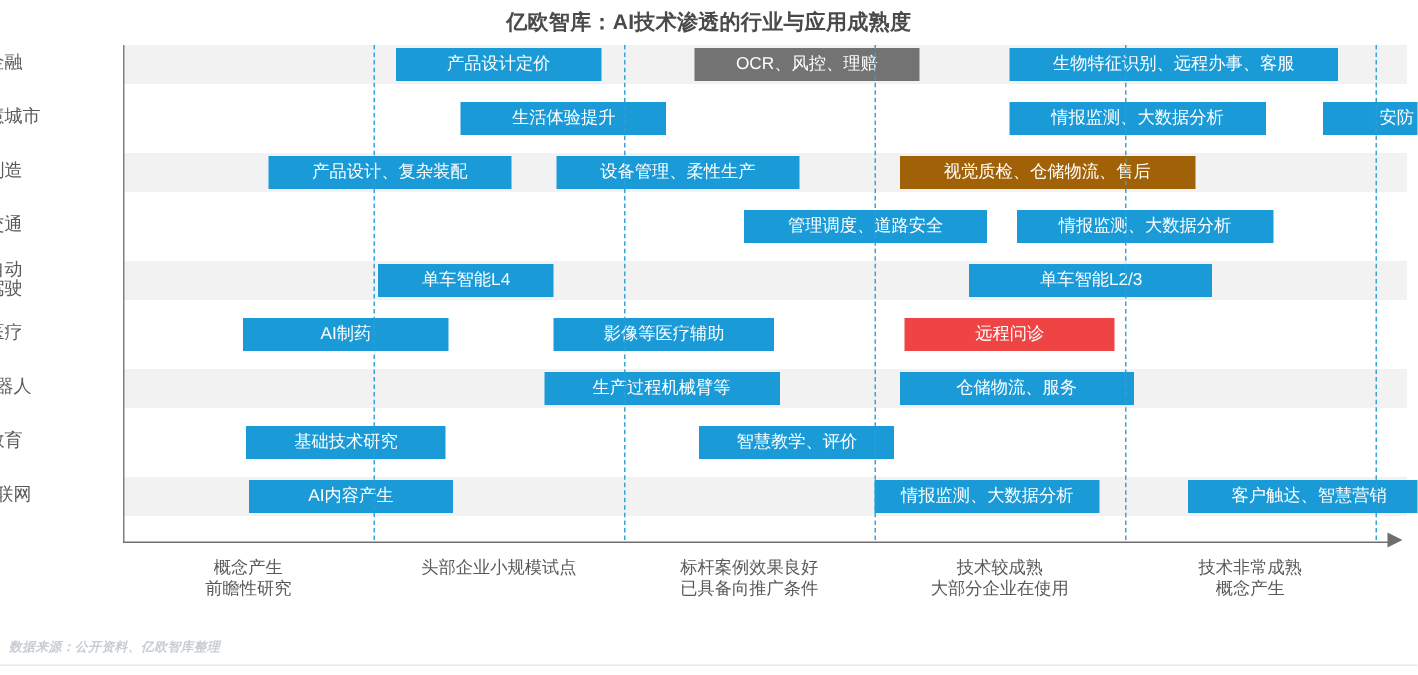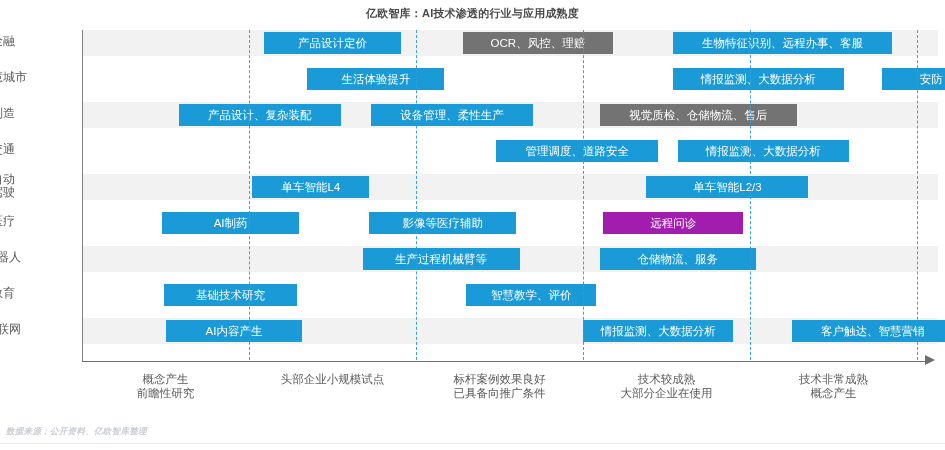--- a/index.html
+++ b/index.html
@@ -20,21 +20,21 @@
     left: 0; top: 0;
     width: 945px;
     height: 450px;
   }
   #chart-title {
     position: absolute;
     left: 0;
     top: 6px;
     width: 945px;
     text-align: center;
-    font-size: 11px;
+    font-size: 14px;
     font-weight: bold;
     color: #4a4a4a;
     letter-spacing: 0.2px;
   }
   #plot {
     position: absolute;
     left: 82px;
     top: 30px;
     width: 856px;
     height: 330px;
@@ -146,35 +146,35 @@
       <div class="bar" style="left: 591.18px; width: 218.77px; top: 2px; background: rgb(26, 155, 215);">生物特征识别、远程办事、客服</div>
       <div class="row even" style="top: 36px; height: 26px;"></div>
       <div class="row-label" style="top: 41px;">智慧城市</div>
       <div class="bar" style="left: 225.45px; width: 136.94px; top: 38px; background: rgb(26, 155, 215);">生活体验提升</div>
       <div class="bar" style="left: 591.18px; width: 170.34px; top: 38px; background: rgb(26, 155, 215);">情报监测、大数据分析</div>
       <div class="bar" style="left: 799.93px; width: 98.53px; top: 38px; background: rgb(26, 155, 215);">安防</div>
       <div class="row odd" style="top: 72px; height: 26px;"></div>
       <div class="row-label" style="top: 77px;">制造</div>
       <div class="bar" style="left: 288.91px; width: 161.99px; top: 74px; background: rgb(26, 155, 215);">设备管理、柔性生产</div>
       <div class="bar" style="left: 96.86px; width: 161.99px; top: 74px; background: rgb(26, 155, 215);">产品设计、复杂装配</div>
-      <div class="bar" style="left: 517.7px; width: 197.06px; top: 74px; background: #737373;">视觉质检、仓储物流、售后</div>
+      <div class="bar" style="left: 517.7px; width: 197.06px; top: 74px; background: #a16207;">视觉质检、仓储物流、售后</div>
       <div class="row even" style="top: 108px; height: 26px;"></div>
       <div class="row-label" style="top: 113px;">交通</div>
       <div class="bar" style="left: 414.16px; width: 161.99px; top: 110px; background: rgb(26, 155, 215);">管理调度、道路安全</div>
       <div class="bar" style="left: 596.19px; width: 170.34px; top: 110px; background: rgb(26, 155, 215);">情报监测、大数据分析</div>
       <div class="row odd" style="top: 144px; height: 26px;"></div>
       <div class="row-label" style="top: 143px;">自动
 驾驶</div>
       <div class="bar" style="left: 170.34px; width: 116.9px; top: 146px; background: rgb(26, 155, 215);">单车智能L4</div>
       <div class="bar" style="left: 564.46px; width: 161.99px; top: 146px; background: rgb(26, 155, 215);">单车智能L2/3</div>
       <div class="row even" style="top: 180px; height: 26px;"></div>
       <div class="row-label" style="top: 185px;">医疗</div>
       <div class="bar" style="left: 80.16px; width: 136.94px; top: 182px; background: rgb(26, 155, 215);">AI制药</div>
       <div class="bar" style="left: 287.24px; width: 146.96px; top: 182px; background: rgb(26, 155, 215);">影像等医疗辅助</div>
-      <div class="bar" style="left: 521.04px; width: 140.28px; top: 182px; background: #a21caf;">远程问诊</div>
+      <div class="bar" style="left: 521.04px; width: 140.28px; top: 182px; background: #ef4444;">远程问诊</div>
       <div class="row odd" style="top: 216px; height: 26px;"></div>
       <div class="row-label" style="top: 221px;">机器人</div>
       <div class="bar" style="left: 280.56px; width: 156.98px; top: 218px; background: rgb(26, 155, 215);">生产过程机械臂等</div>
       <div class="bar" style="left: 517.7px; width: 156px; top: 218px; background: rgb(26, 155, 215);">仓储物流、服务</div>
       <div class="row even" style="top: 252px; height: 26px;"></div>
       <div class="row-label" style="top: 257px;">教育</div>
       <div class="bar" style="left: 71.81px; width: 133.6px; top: 254px; background: rgb(26, 155, 215); margin-left: 10px;">基础技术研究</div>
       <div class="bar" style="left: 384.1px; width: 130.26px; top: 254px; background: rgb(26, 155, 215);">智慧教学、评价</div>
       <div class="row odd" style="top: 288px; height: 26px;"></div>
       <div class="row-label" style="top: 293px;">互联网</div>

